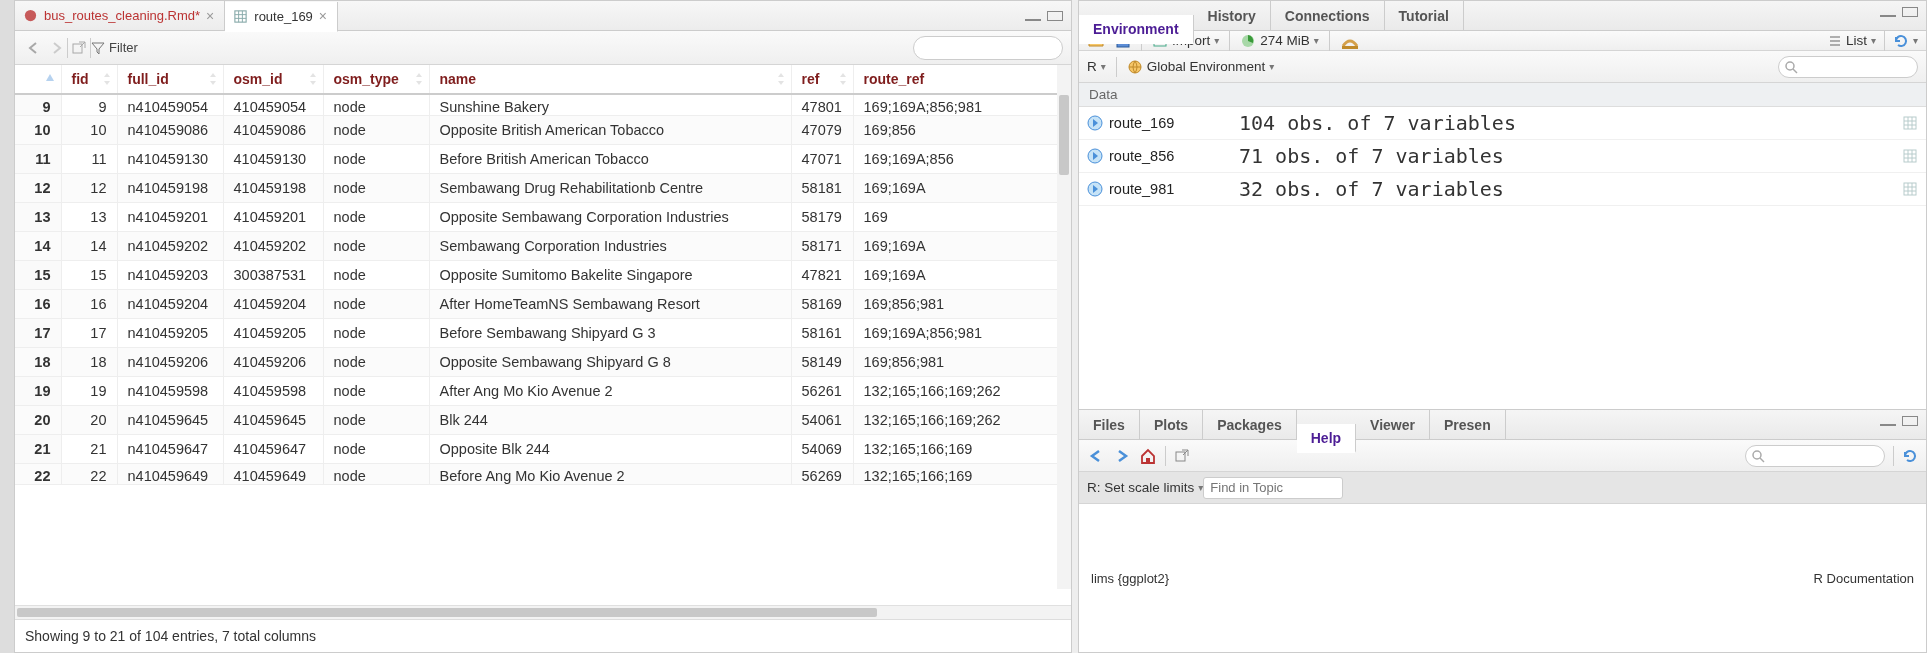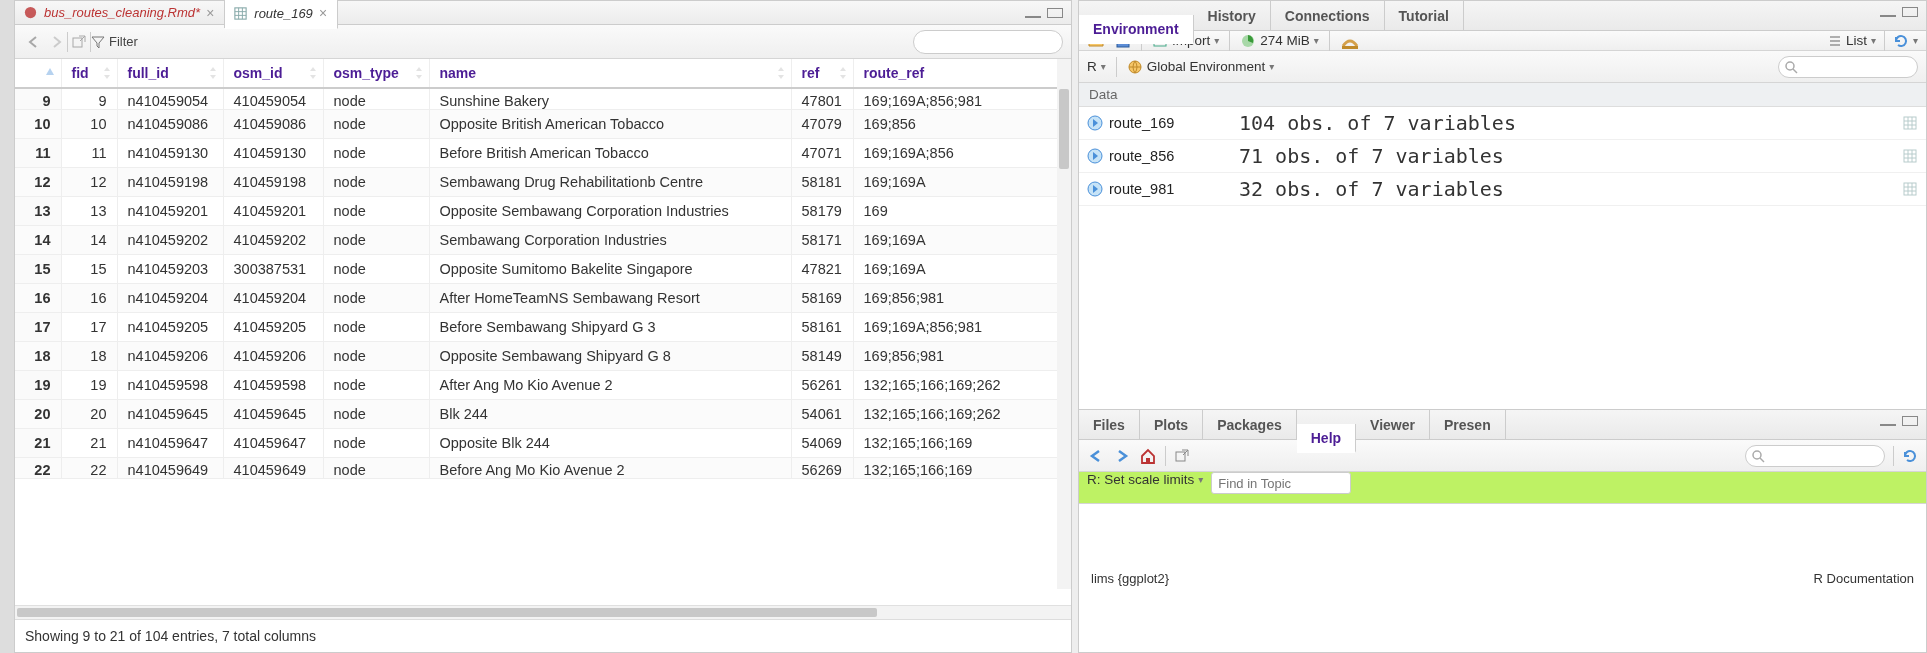--- a/index.html
+++ b/index.html
@@ -4,21 +4,21 @@
 <style>
   * { box-sizing: border-box; margin: 0; padding: 0; }
   body { font-family: "Segoe UI", "Lucida Sans", sans-serif; font-size: 13px; color: #333; background: #f0f0f0; }
   .layout { display: flex; width: 1927px; height: 653px; overflow: hidden; }
   .col-left { width: 14px; background: #ddd; flex-shrink: 0; }
   .col-main { width: 1058px; flex-shrink: 0; display: flex; flex-direction: column; border: 1px solid #ccc; background: #fff; }
   .col-gap { width: 6px; flex-shrink: 0; background: #eee; }
   .col-right { flex: 1; display: flex; flex-direction: column; background: #fff; }
 
   
-  .tabs-bar { display: flex; align-items: center; background: linear-gradient(#f7f7f7,#ececec); border-bottom: 1px solid #ccc; height: 24px; position: relative; font-style: italic; }
+  .tabs-bar { display: flex; align-items: center; background: linear-gradient(#f7f7f7,#ececec); border-bottom: 1px solid #ccc; height: 30px; position: relative; }
   .tab { display: flex; align-items: center; padding: 0 10px 0 8px; height: 30px; border-right: 1px solid #ccc; font-size: 13px; gap: 6px; cursor: pointer; }
   .tab.inactive { color: #b33; }
   .tab.active { background: #fff; border-bottom: 1px solid #fff; position: relative; top: 1px; color: #333; font-weight: 500; }
   .tab-icon { width: 15px; height: 15px; display: inline-block; }
   .close-x { color: #999; font-size: 14px; cursor: pointer; }
   .tabs-right-icons { margin-left: auto; display: flex; gap: 6px; padding-right: 8px; }
   .winicon { width: 16px; height: 10px; display: inline-block; border: 1px solid #888; cursor: pointer; }
   .winicon.min { border: none; border-bottom: 2px solid #888; }
 
   
@@ -26,21 +26,21 @@
   .tb-btn { width: 22px; height: 22px; display: flex; align-items: center; justify-content: center; opacity: 0.7; cursor: pointer; }
   .tb-sep { width: 1px; height: 20px; background: #ccc; }
   .tb-filter { display: flex; align-items: center; gap: 4px; cursor: pointer; color: #444; }
   .main-search { margin-left: auto; width: 150px; height: 24px; border: 1px solid #ccc; border-radius: 14px; padding: 0 8px 0 26px; background: #fff; position: relative; }
   .search-wrap { position: relative; margin-left: auto; }
   .search-wrap svg { position: absolute; left: 8px; top: 5px; }
 
   
   .table-wrap { flex: 1; overflow: hidden; position: relative; }
   table.data { width: 100%; border-collapse: collapse; font-size: 14px; }
-  table.data th { background: #fff; border-bottom: 2px solid #ccc; border-right: 1px solid #eee; text-align: left; padding: 6px 10px; font-weight: 700; color: #4c1d95; position: relative; font-size: 14px; }
+  table.data th { background: #fff; border-bottom: 2px solid #ccc; border-right: 1px solid #eee; text-align: left; padding: 6px 10px; font-weight: 700; color: #7f1d1d; position: relative; font-size: 14px; }
   table.data th .sort-ic { position: absolute; right: 6px; top: 8px; opacity: 0.4; }
   table.data td { border-bottom: 1px solid #eee; border-right: 1px solid #eee; padding: 6px 10px; font-size: 14.5px; }
   tr:nth-child(even) td { background: #fbfbfb; }
   .rownum { text-align: right; font-weight: 700; color: #333; background: #fafafa; }
   .col-fid { text-align: right; }
   .col-osm { text-align: left; }
   .scrollbar-v { position: absolute; right: 0; top: 0; bottom: 16px; width: 14px; background: #f3f3f3; }
   .scrollbar-v .thumb { position: absolute; top: 30px; height: 80px; left: 2px; right: 2px; background: #c8c8c8; border-radius: 2px; }
   .scrollbar-h { height: 14px; background: #f3f3f3; position: relative; border-top: 1px solid #e0e0e0; }
   .scrollbar-h .thumb { position: absolute; left: 2px; width: 860px; top: 2px; bottom: 2px; background: #c8c8c8; border-radius: 2px; }
@@ -64,21 +64,21 @@
   .env-row { display: flex; align-items: center; padding: 4px 8px; border-bottom: 1px solid #f0f0f0; font-size: 14.5px; }
   .env-row .play { width: 16px; height: 16px; margin-right: 6px; }
   .env-row .name { width: 130px; color: #222; }
   .env-row .desc { flex: 1; font-family: "Lucida Console", Monaco, monospace; font-size: 20px; color: #333; }
   .env-row .grid-ic { width: 16px; height: 16px; opacity: 0.6; }
 
   .top-right-box { display: flex; flex-direction: column; height: 410px; border: 1px solid #ccc; }
   .bottom-right-box { flex: 1; border: 1px solid #ccc; border-top: none; display: flex; flex-direction: column; }
   .br-tabs { display: flex; background: linear-gradient(#f5f5f5,#eaeaea); border-bottom: 1px solid #ccc; height: 30px; }
   .help-toolbar { display: flex; align-items: center; height: 32px; padding: 0 8px; gap: 8px; background: linear-gradient(#fafafa,#efefef); border-bottom: 1px solid #d5d5d5; }
-  .help-topic { display: flex; align-items: flex-start; height: 32px; padding: 0 8px; gap: 8px; background: #bef264; border-bottom: 1px solid #d5d5d5; }
+  .help-topic { display: flex; align-items: center; height: 32px; padding: 0 8px; gap: 0; background: #e5e5e5; border-bottom: 1px solid #d5d5d5; }
   .topic-input { width: 140px; height: 22px; border: 1px solid #ccc; border-radius: 3px; padding: 0 6px; color: #888; font-size: 13px; }
   .help-content { flex: 1; padding: 6px 12px; display: flex; justify-content: space-between; align-items: center; }
   .chev { font-size: 10px; color: #777; }
   table.data tr.half td { height: 14px; overflow: hidden; padding-top: 4px; padding-bottom: 0; }
 </style>
 </head>
 <body>
 
 <div class="layout">
   <div class="col-left"></div>

